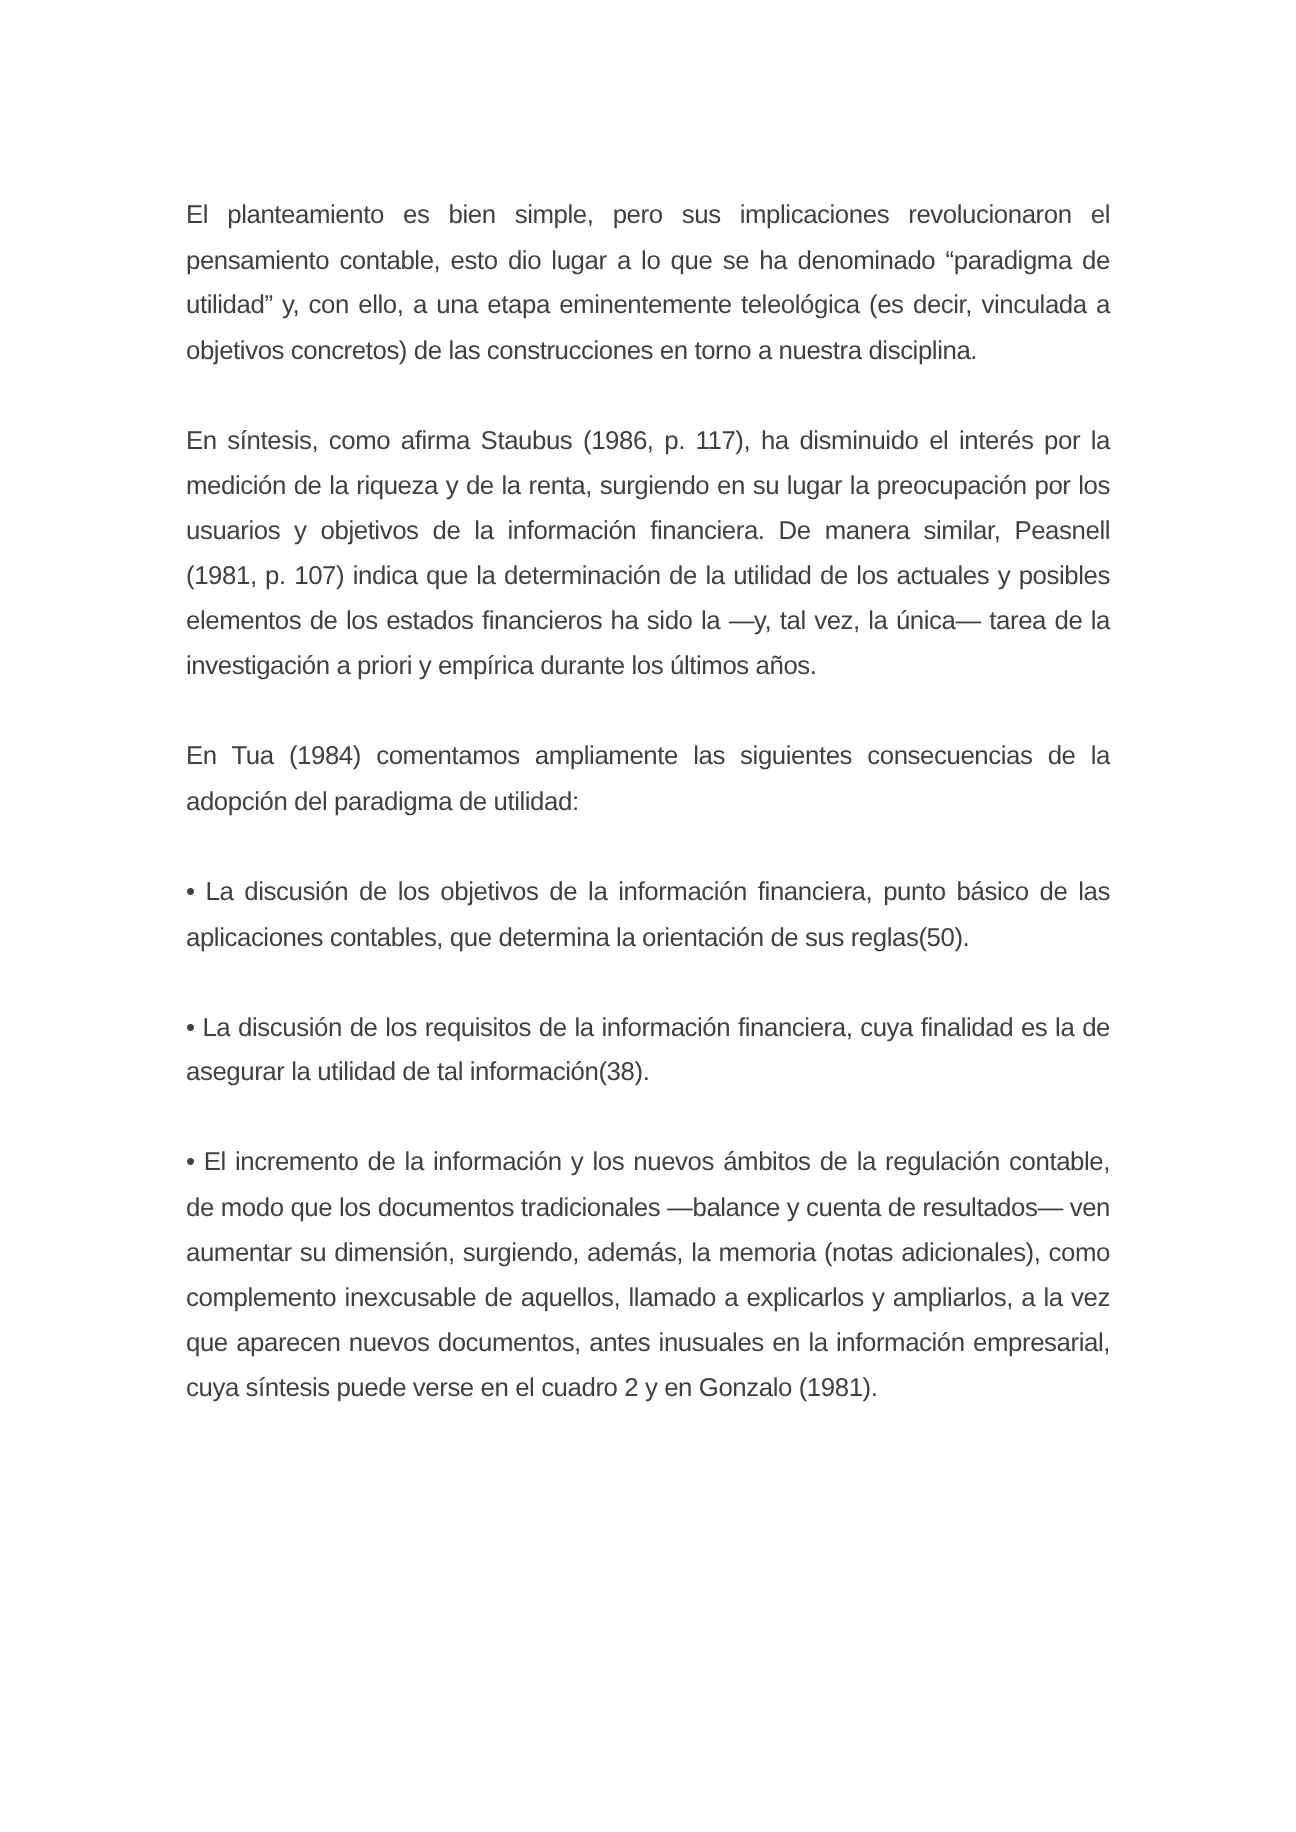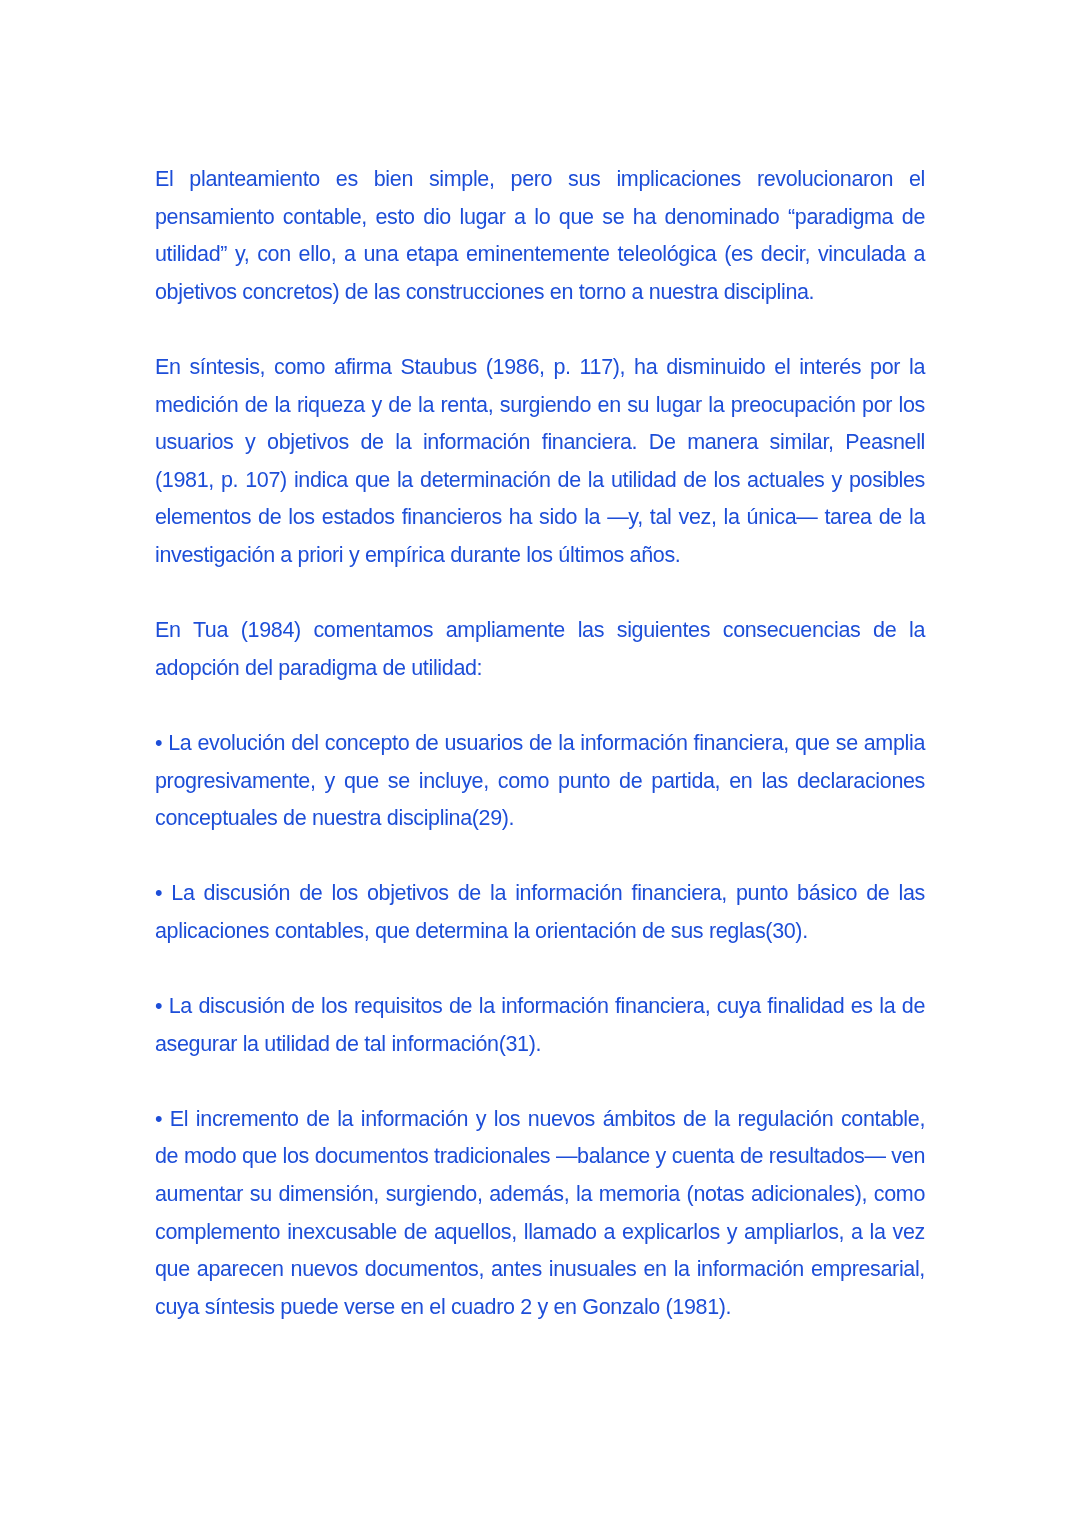--- a/index.html
+++ b/index.html
@@ -11,21 +11,21 @@
       width: 1080px;
       height: 1527px;
       position: relative;
       overflow: hidden;
     }
     .page {
       position: absolute;
       left: 155px;
       top: 161px;
       width: 770px;
-      color: #1d4ed8;
+      color: #404040;
       font-family: "Liberation Sans", sans-serif;
       font-size: 21.5px;
       line-height: 37.6px;
       letter-spacing: -0.35px;
     }
     .para {
       margin: 0 0 37.6px 0;
       text-align: justify;
       text-align-last: left;
     }
@@ -34,20 +34,19 @@
     }
   </style>
 </head>
 <body>
 
 <div class="page">
   <p class="para">El planteamiento es bien simple, pero sus implicaciones revolucionaron el pensamiento contable, esto dio lugar a lo que se ha denominado “paradigma de utilidad” y, con ello, a una etapa eminentemente teleológica (es decir, vinculada a objetivos concretos) de las construcciones en torno a nuestra disciplina.</p>
   <p class="para">En síntesis, como afirma Staubus (1986, p. 117), ha disminuido el interés por la medición de la riqueza y de la renta, surgiendo en su lugar la preocupación por los usuarios y objetivos de la información financiera. De manera similar, Peasnell (1981, p. 107) indica que la determinación de la utilidad de los actuales y posibles elementos de los estados financieros ha sido la —y, tal vez, la única— tarea de la investigación a priori y empírica durante los últimos años.</p>
   <p class="para">En Tua (1984) comentamos ampliamente las siguientes consecuencias de la adopción del paradigma de utilidad:</p>
 
-  <p class="para"><span class="bullet-glyph">•</span> <span>La evolución del concepto de usuarios de la información financiera, que se amplia progresivamente, y que se incluye, como punto de partida, en las declaraciones conceptuales de nuestra disciplina(29).</span></p>
 
-  <p class="para"><span class="bullet-glyph">•</span> <span>La discusión de los objetivos de la información financiera, punto básico de las aplicaciones contables, que determina la orientación de sus reglas(30).</span></p>
+  <p class="para"><span class="bullet-glyph">•</span> <span>La discusión de los objetivos de la información financiera, punto básico de las aplicaciones contables, que determina la orientación de sus reglas(50).</span></p>
 
-  <p class="para"><span class="bullet-glyph">•</span> <span>La discusión de los requisitos de la información financiera, cuya finalidad es la de asegurar la utilidad de tal información(31).</span></p>
+  <p class="para"><span class="bullet-glyph">•</span> <span>La discusión de los requisitos de la información financiera, cuya finalidad es la de asegurar la utilidad de tal información(38).</span></p>
 
   <p class="para"><span class="bullet-glyph">•</span> <span>El incremento de la información y los nuevos ámbitos de la regulación contable, de modo que los documentos tradicionales —balance y cuenta de resultados— ven aumentar su dimensión, surgiendo, además, la memoria (notas adicionales), como complemento inexcusable de aquellos, llamado a explicarlos y ampliarlos, a la vez que aparecen nuevos documentos, antes inusuales en la información empresarial, cuya síntesis puede verse en el cuadro 2 y en Gonzalo (1981).</span></p>
 </div>
 
 </body></html>

